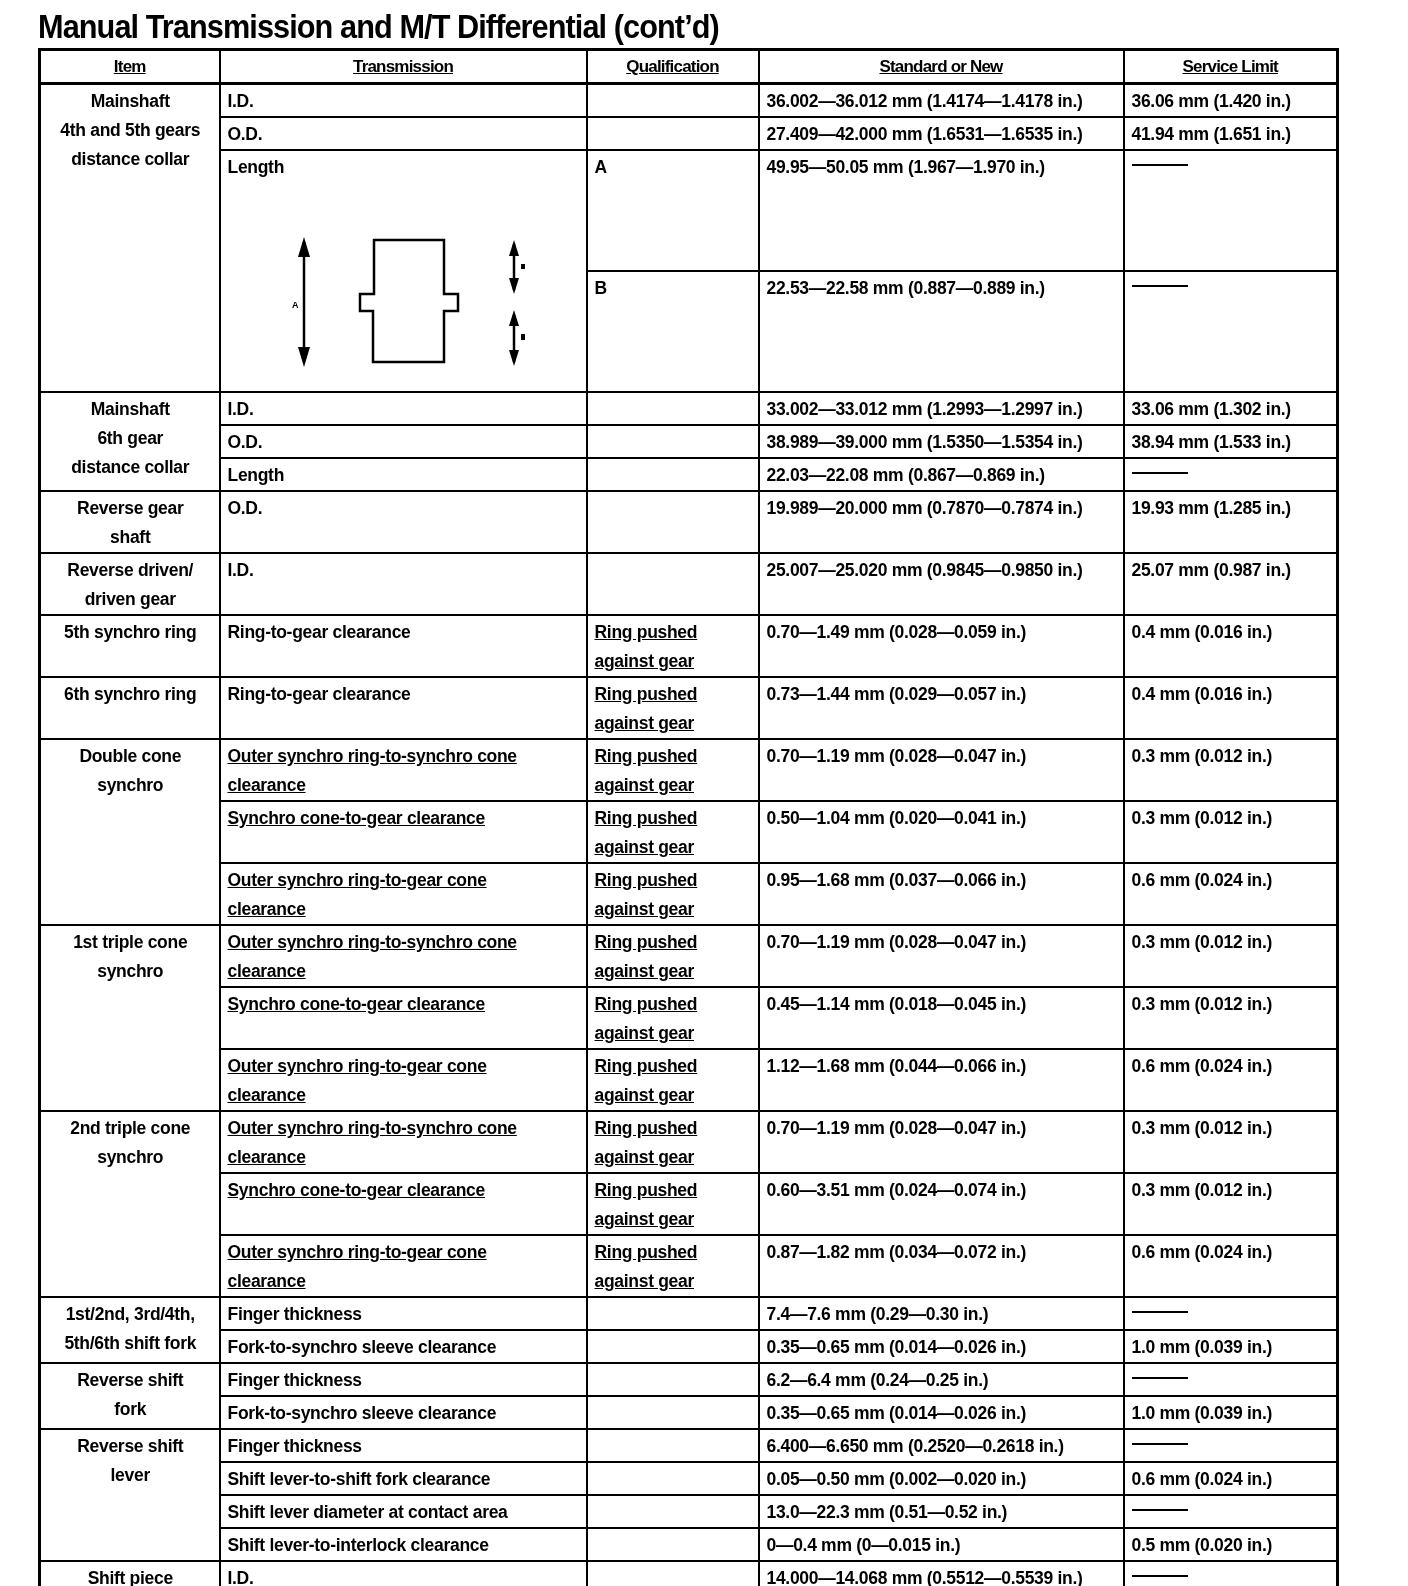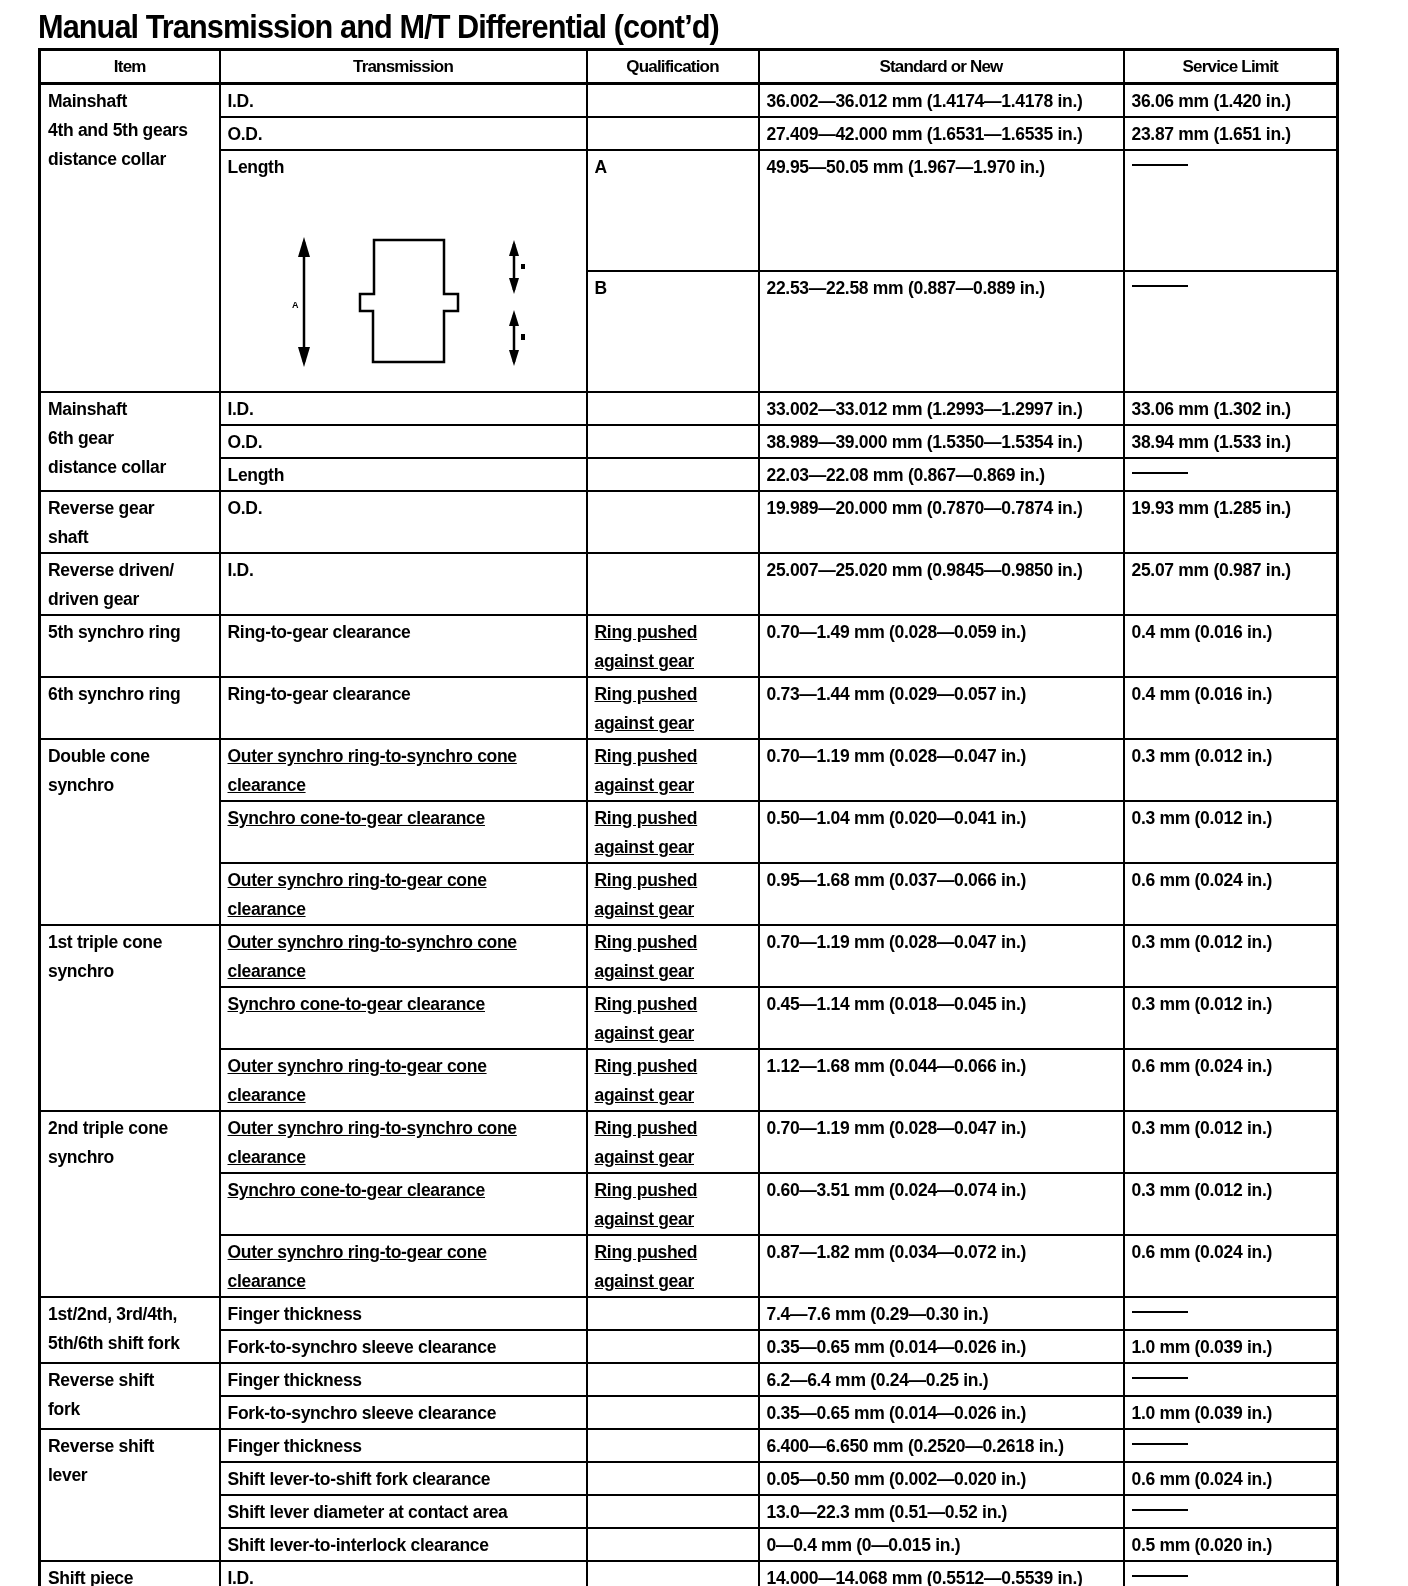--- a/index.html
+++ b/index.html
@@ -22,23 +22,23 @@
   table.spec col.c-qual { width: 172px; }
   table.spec col.c-std  { width: 365px; }
   table.spec col.c-lim  { width: 214px; }
   table.spec th, table.spec td {
     border: 2px solid #000; vertical-align: top; text-align: left;
     padding: 2px 6px 0 7px; font-size: 17.5px; font-weight: bold;
     line-height: 29px; letter-spacing: -0.3px; white-space: nowrap; overflow: hidden;
   }
   table.spec th {
     text-align: center; font-size: 17px; line-height: 29px; padding: 1px 4px;
-    border-bottom: 3px solid #000; letter-spacing: -0.8px;
-  }
-  table.spec td.item { white-space: normal; }
+    border-bottom: 3px solid #000; letter-spacing: -0.8px; text-decoration: underline;
+  }
+  table.spec td.item { white-space: normal; text-align: center; }
   .item-line { display: block; }
   .dash {
     display: inline-block; width: 56px; height: 2px; background: #000;
     vertical-align: middle; margin-top: -6px;
   }
   .qual-line { display: block; text-decoration: underline; }
   .diagram {
     position: relative; height: 200px;
   }
   .diagram svg { position: absolute; left: 0; top: 0; }
@@ -75,21 +75,21 @@
         </td>
         <td><span>I.D.</span></td>
         <td><span></span></td>
         <td><span>36.002—36.012 mm (1.4174—1.4178 in.)</span></td>
         <td><span>36.06 mm (1.420 in.)</span></td>
       </tr>
       <tr>
         <td><span>O.D.</span></td>
         <td><span></span></td>
         <td><span>27.409—42.000 mm (1.6531—1.6535 in.)</span></td>
-        <td><span>23.87 mm (1.651 in.)</span></td>
+        <td><span>41.94 mm (1.651 in.)</span></td>
       </tr>
       <tr>
         <td rowspan="2"><span>Length</span>
   <div class="diagram">
     <svg width="360" height="200" viewBox="0 0 360 200">
 
       <line x1="76" y1="60" x2="76" y2="180" stroke="#000" stroke-width="2.5"></line>
       <polygon points="70,75 76,55 82,75" fill="#000"></polygon>
       <polygon points="70,165 76,185 82,165" fill="#000"></polygon>
       <text x="64" y="126" font-size="9" font-weight="bold" font-family="Liberation Sans, sans-serif" class="lbl-a">A</text>

